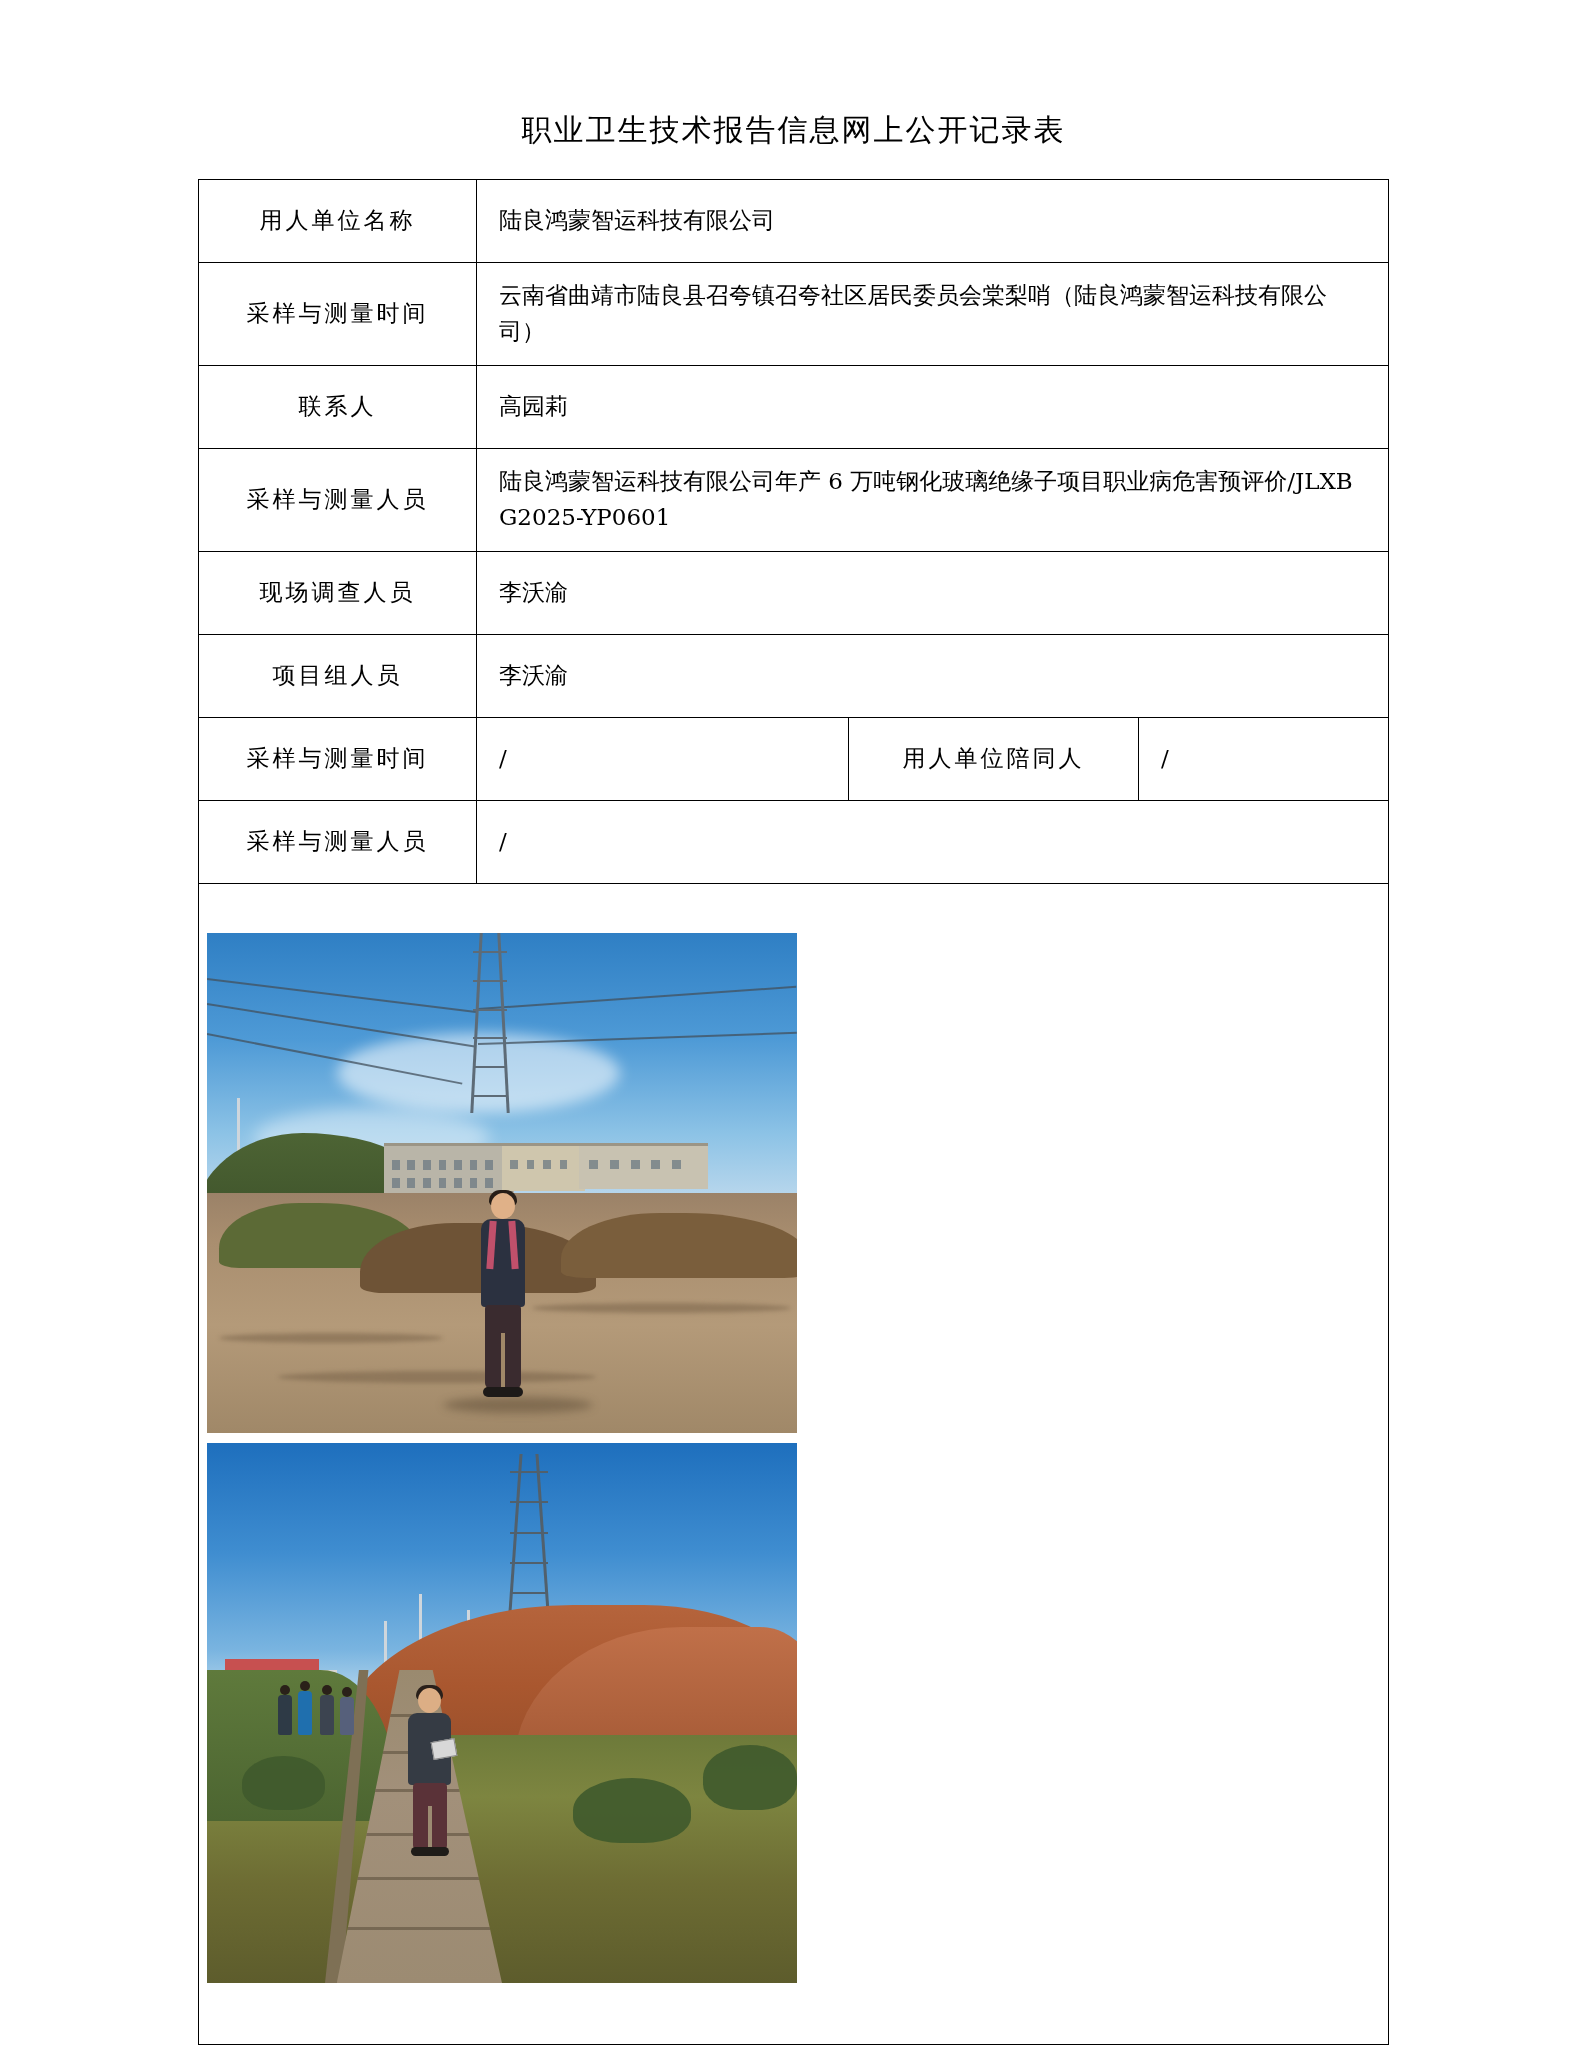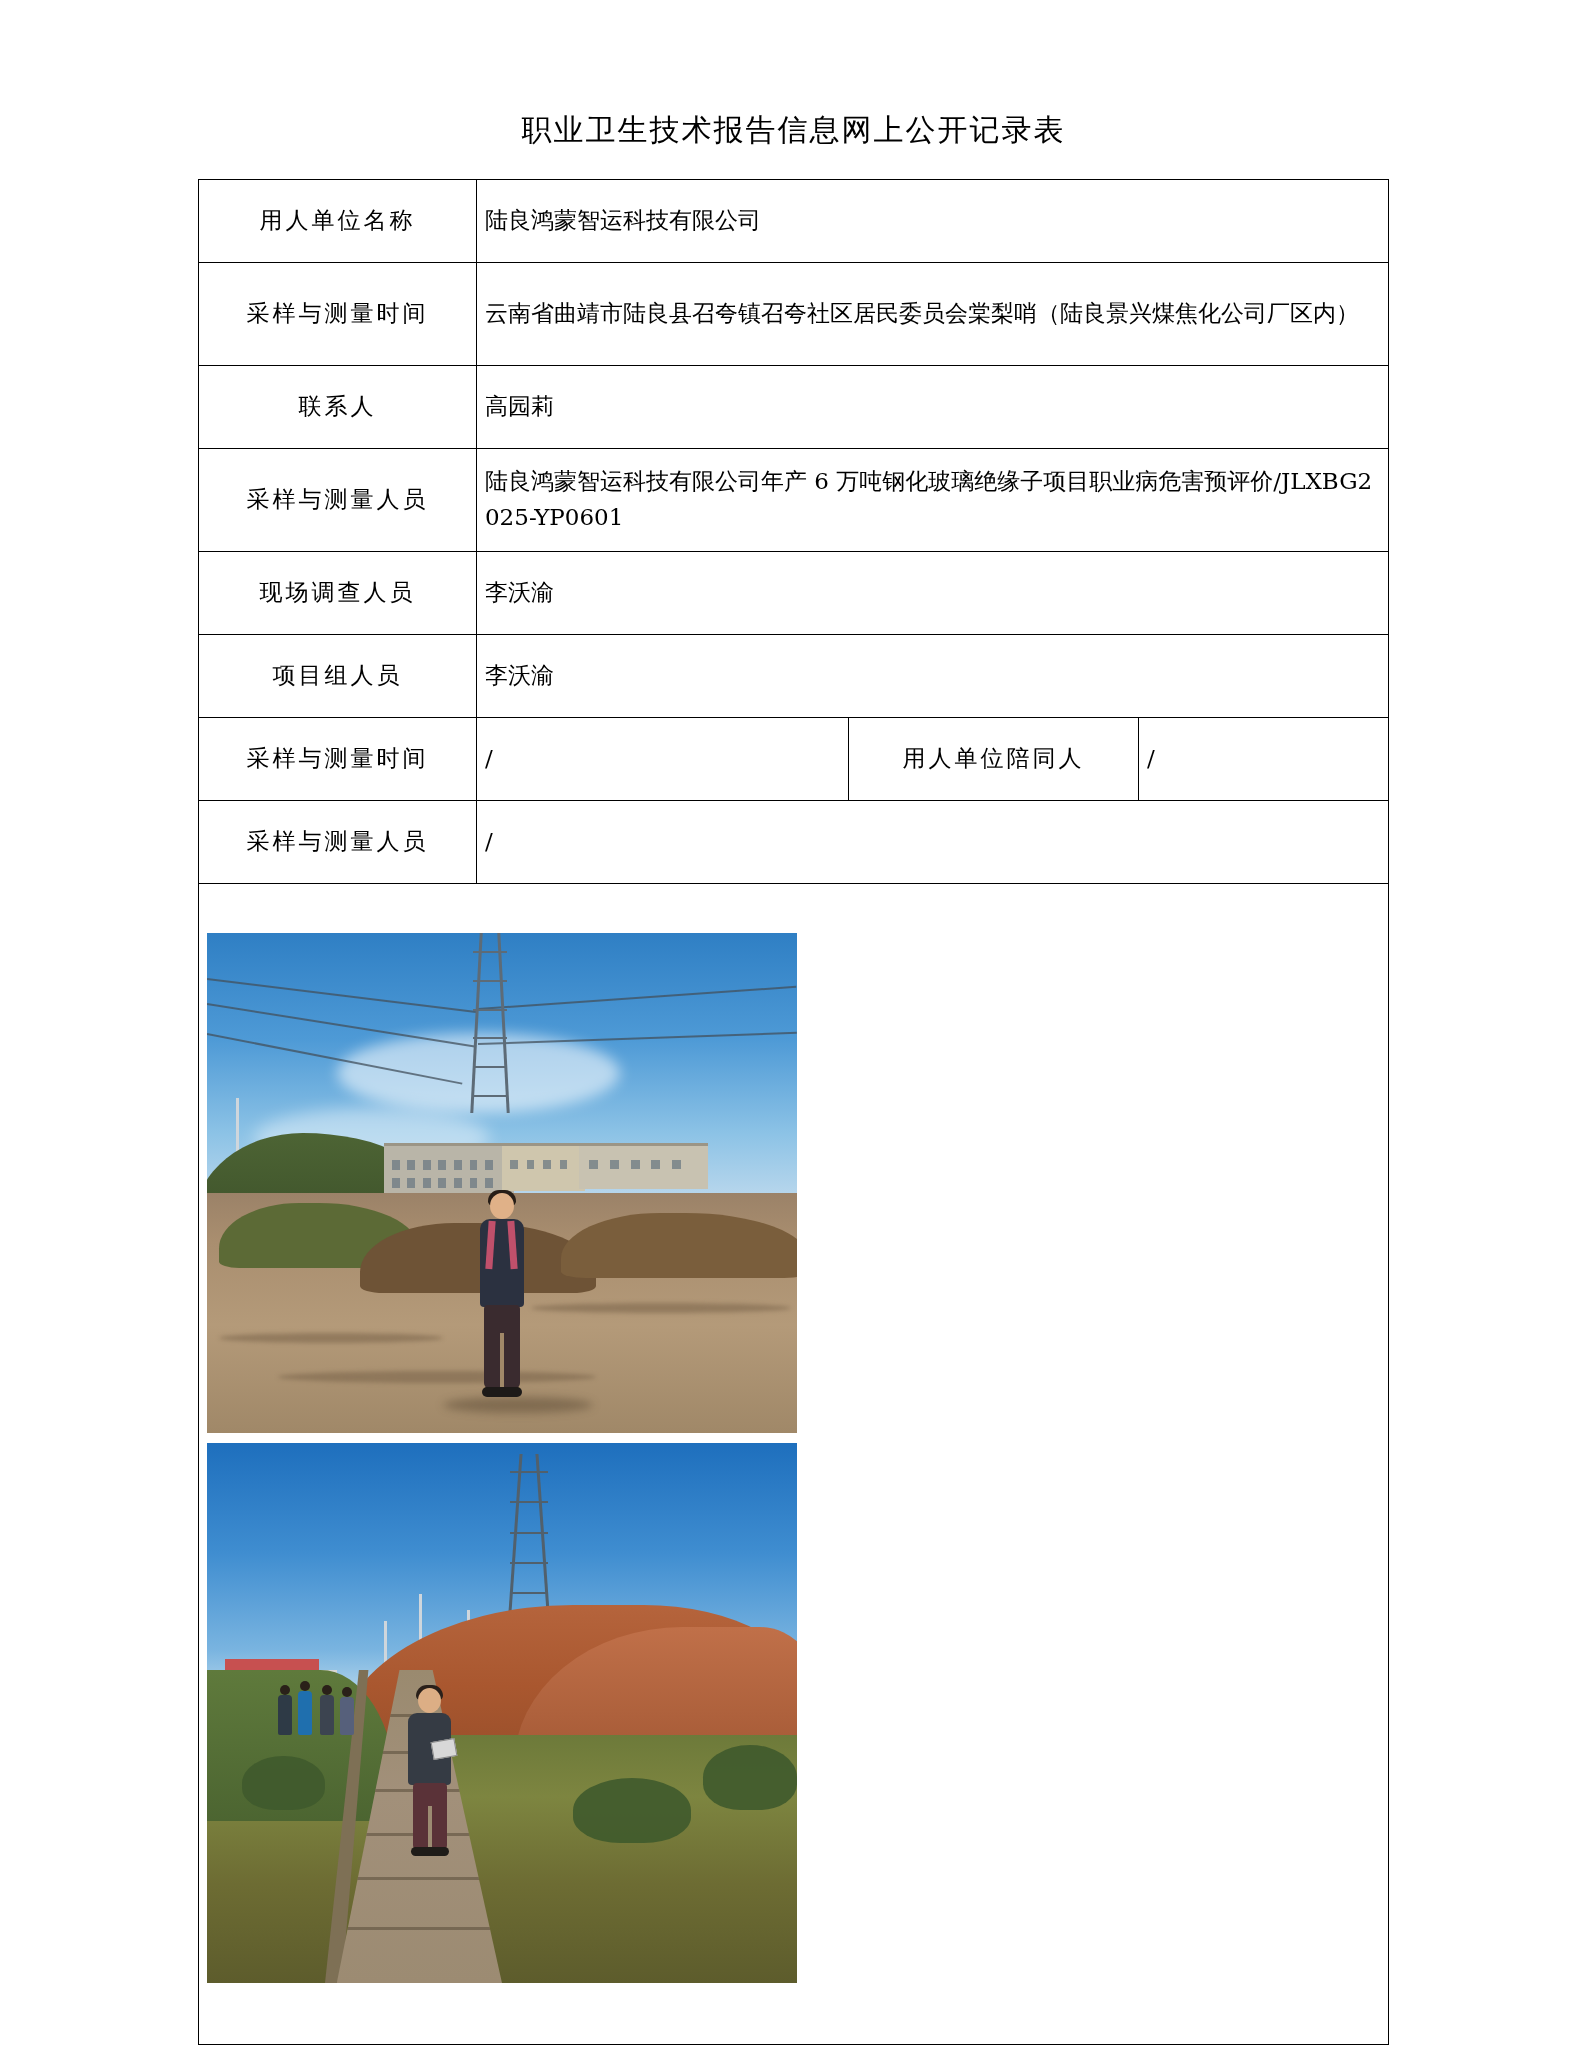--- a/index.html
+++ b/index.html
@@ -33,21 +33,21 @@
   }
   table.record {
     border-collapse: collapse;
     table-layout: fixed;
     width: 1190px;
     margin: 0 auto;
     border: 1.5px solid #000;
   }
   table.record td {
     border: 1.2px solid #000;
-    padding: 8px 8px;
+    padding: 8px 22px;
     font-size: 23px;
     line-height: 1.55;
     vertical-align: middle;
     word-break: break-all;
   }
   td.label {
     text-align: center;
     letter-spacing: 3px;
     width: 278px;
     white-space: nowrap;
@@ -264,21 +264,21 @@
       <col style="width:290px">
       <col style="width:250px">
     </colgroup>
     <tbody>
       <tr class="tall">
         <td class="label">用人单位名称</td>
         <td class="value" colspan="3">陆良鸿蒙智运科技有限公司</td>
       </tr>
       <tr class="two-line">
         <td class="label">采样与测量时间</td>
-        <td class="value" colspan="3">云南省曲靖市陆良县召夸镇召夸社区居民委员会棠梨哨（陆良景兴煤焦化公司厂区内）</td>
+        <td class="value" colspan="3">云南省曲靖市陆良县召夸镇召夸社区居民委员会棠梨哨（陆良鸿蒙智运科技有限公司）</td>
       </tr>
       <tr class="tall">
         <td class="label">联系人</td>
         <td class="value" colspan="3">高园莉</td>
       </tr>
       <tr class="two-line">
         <td class="label">采样与测量人员</td>
         <td class="value" colspan="3">陆良鸿蒙智运科技有限公司年产 6 万吨钢化玻璃绝缘子项目职业病危害预评价/JLXBG2025-YP0601</td>
       </tr>
       <tr class="tall">

